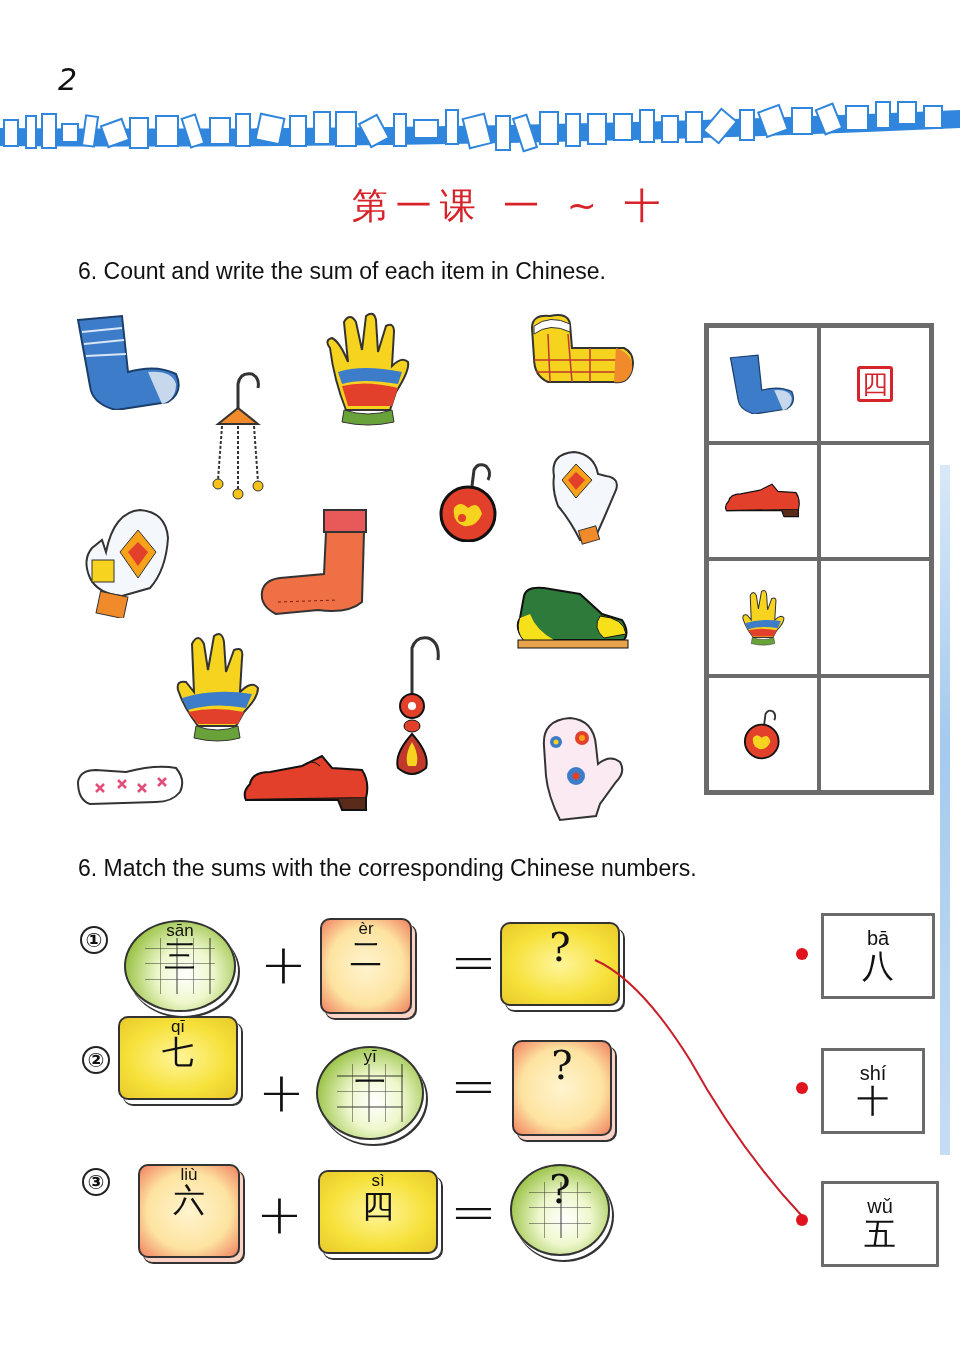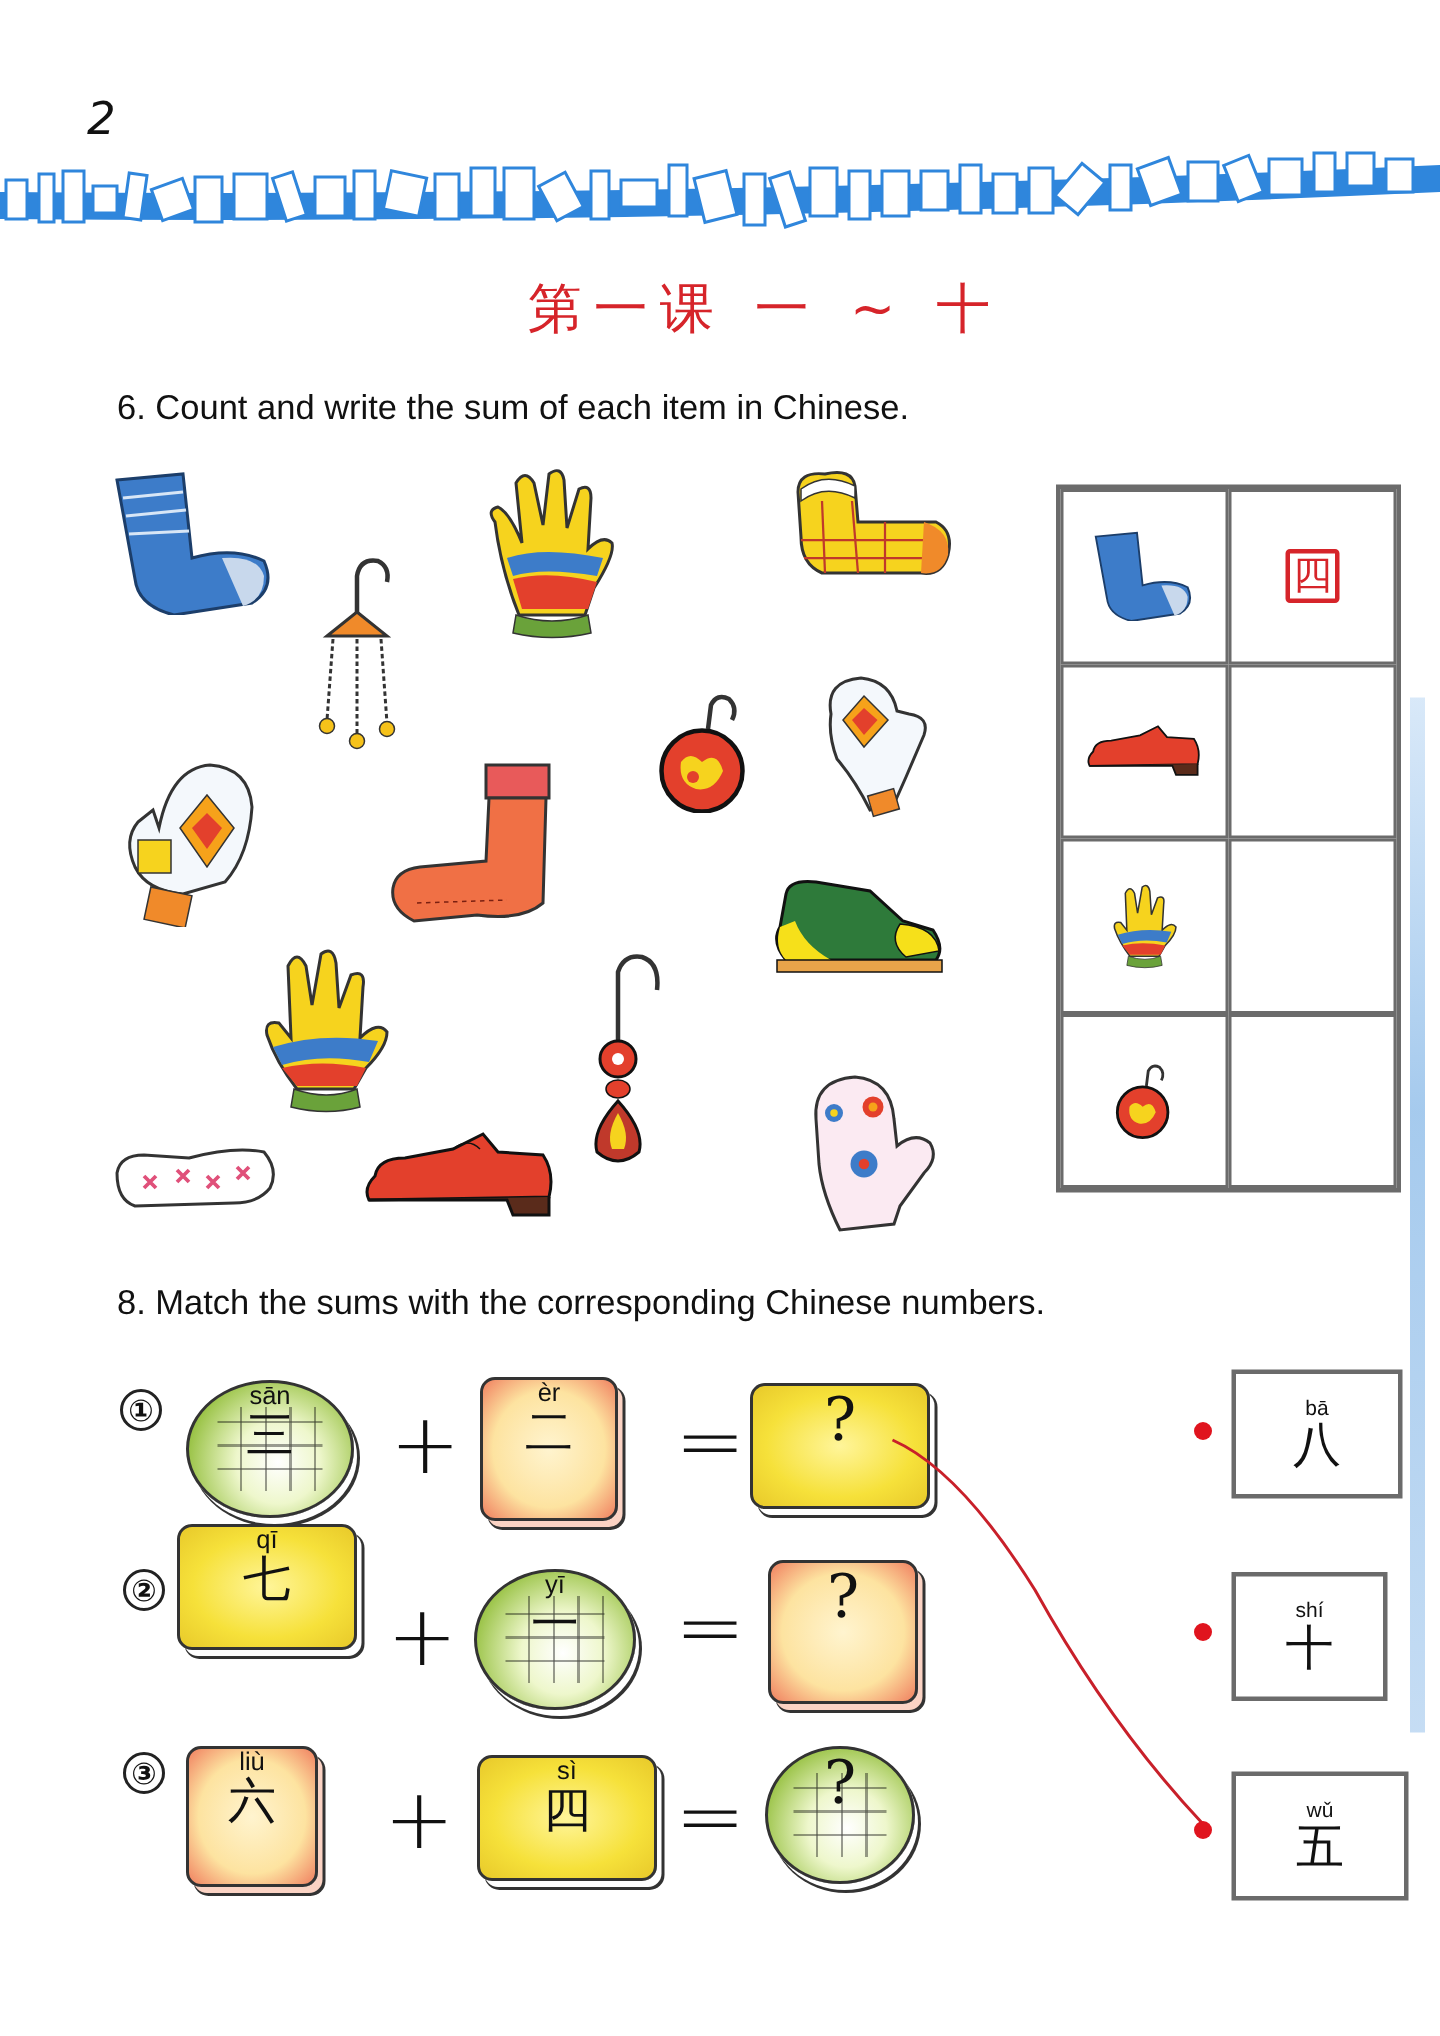--- a/index.html
+++ b/index.html
@@ -31,21 +31,21 @@
                border: 2px solid #333; border-radius: 10px; box-shadow: 4px 5px 0 -1px #fbd3c4, 5px 6px 0 0 #333; }
   .circ-green { width: 110px; height: 100px; border-radius: 50%; background: radial-gradient(circle at 55% 60%, #ffffff 0%, #eef7cc 35%, #9cc44a 75%, #557d20 100%);
                 border: 2px solid #333; box-shadow: 3px 5px 0 -1px #fff, 4px 6px 0 0 #333; }
   .circ-green::before { content: ""; position: absolute; left: 18%; top: 18%; width: 64%; height: 64%;
                         background-image: repeating-linear-gradient(0deg, transparent 0 14px, rgba(0,0,0,.55) 14px 15.5px),
                                           repeating-linear-gradient(90deg, transparent 0 15px, rgba(0,0,0,.55) 15px 16.5px); opacity: .7; }
   .circ-green > * { position: relative; z-index: 1; }
   .op { position: absolute; font-size: 56px; line-height: 1; font-family: "DejaVu Sans", sans-serif; font-weight: 300; }
   .choice-box { position: absolute; left: 821px; width: 114px; height: 82px; border: 3px solid #6b6b6b; box-sizing: border-box;
                 display: flex; flex-direction: column; align-items: center; justify-content: center; }
-  .choice-box .py { font-size: 14px; line-height: 1.1; }
+  .choice-box .py { font-size: 20px; line-height: 1.1; }
   .choice-box .hz { font-size: 32px; line-height: 1.1; font-family: "DejaVu Serif", serif; }
   .dot { position: absolute; width: 12px; height: 12px; border-radius: 50%; background: #e0141e; }
   .side-band { left: 940px; top: 465px; width: 10px; height: 690px; background: linear-gradient(#cfe3f7, #8fbde9 40%, #b7d4f1); opacity: .8; }
 </style>
 </head>
 <body>
 
 <div class="abs page-num">2</div>
 
 <svg class="abs border-strip" viewBox="0 0 960 60" preserveAspectRatio="none">
@@ -244,21 +244,21 @@
       <path d="M16 46 Q22 38 30 46 Q40 38 44 52 Q38 66 26 64 Q14 60 16 46 Z" fill="#f6d31e"></path>
     </svg>
   </div>
   <div class="tally-cell">
     <span></span>
   </div>
 </div>
 
 <div class="abs side-band"></div>
 
-<div class="abs q-heading q2">8. Match the sums with the corresponding Chinese numbers.</div>
+<div class="abs q-heading q2">6. Match the sums with the corresponding Chinese numbers.</div>
 
 <div class="abs num-circle" style="left:80px;top:926px">①</div>
 <div class="cracker circ-green" style="left:124px;top:920px;width:112px;height:92px">
   <span class="py">sān</span>
   <span class="hz">三</span>
 </div>
 <div class="op" style="left:260px;top:936px">+</div>
 <div class="cracker sq-orange" style="left:320px;top:918px">
   <span class="py">èr</span>
   <span class="hz">二</span>
@@ -277,21 +277,21 @@
 <div class="cracker circ-green" style="left:316px;top:1046px;width:108px;height:94px">
   <span class="py">yī</span>
   <span class="hz">一</span>
 </div>
 <div class="op" style="left:450px;top:1058px">=</div>
 <div class="cracker sq-orange" style="left:512px;top:1040px;width:100px;height:96px">
   <span class="q">?</span>
 </div>
 
 <div class="abs num-circle" style="left:82px;top:1168px">③</div>
-<div class="cracker sq-orange" style="left:124px;top:1164px;width:88px;height:94px">
+<div class="cracker sq-orange" style="left:138px;top:1164px;width:102px;height:94px">
   <span class="py">liù</span>
   <span class="hz">六</span>
 </div>
 <div class="op" style="left:256px;top:1186px">+</div>
 <div class="cracker sq-yellow" style="left:318px;top:1170px">
   <span class="py">sì</span>
   <span class="hz">四</span>
 </div>
 <div class="op" style="left:450px;top:1184px">=</div>
 <div class="cracker circ-green" style="left:510px;top:1164px;width:100px;height:92px">

